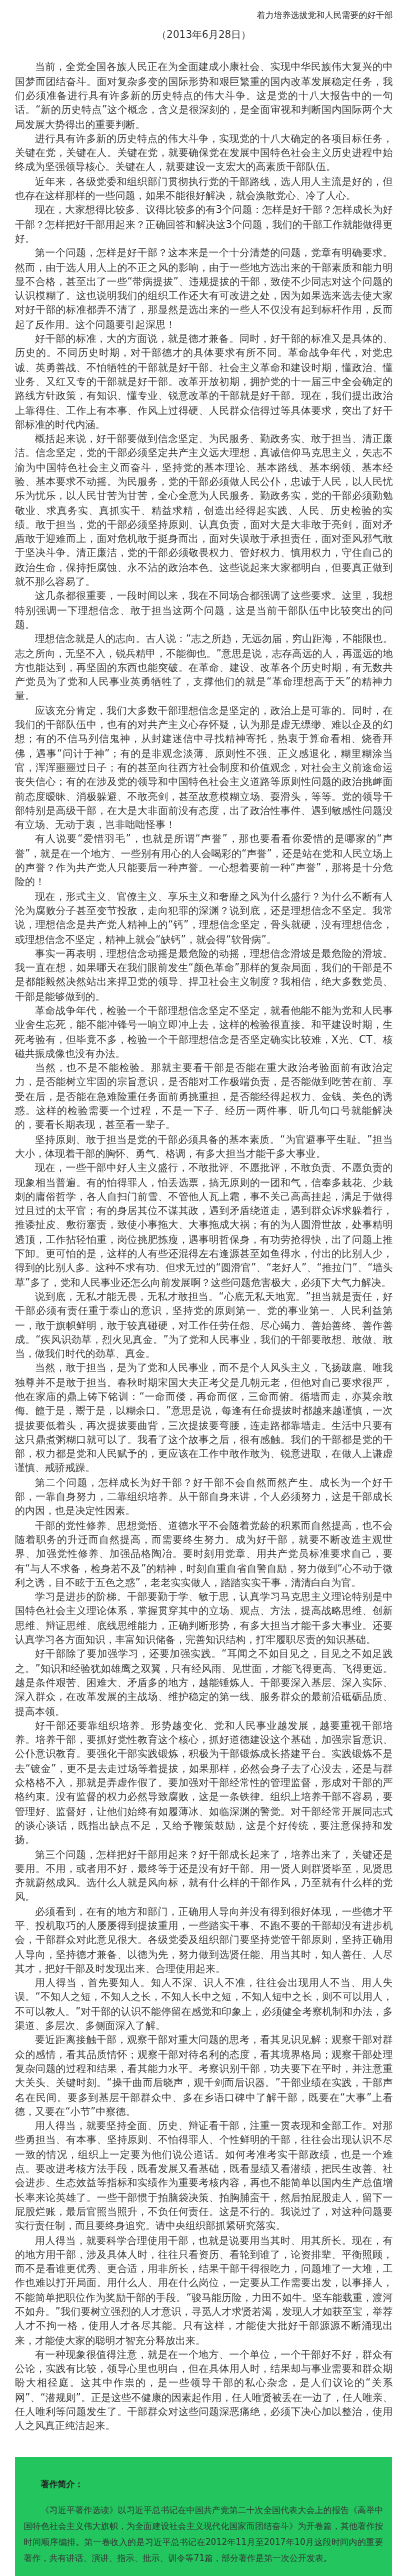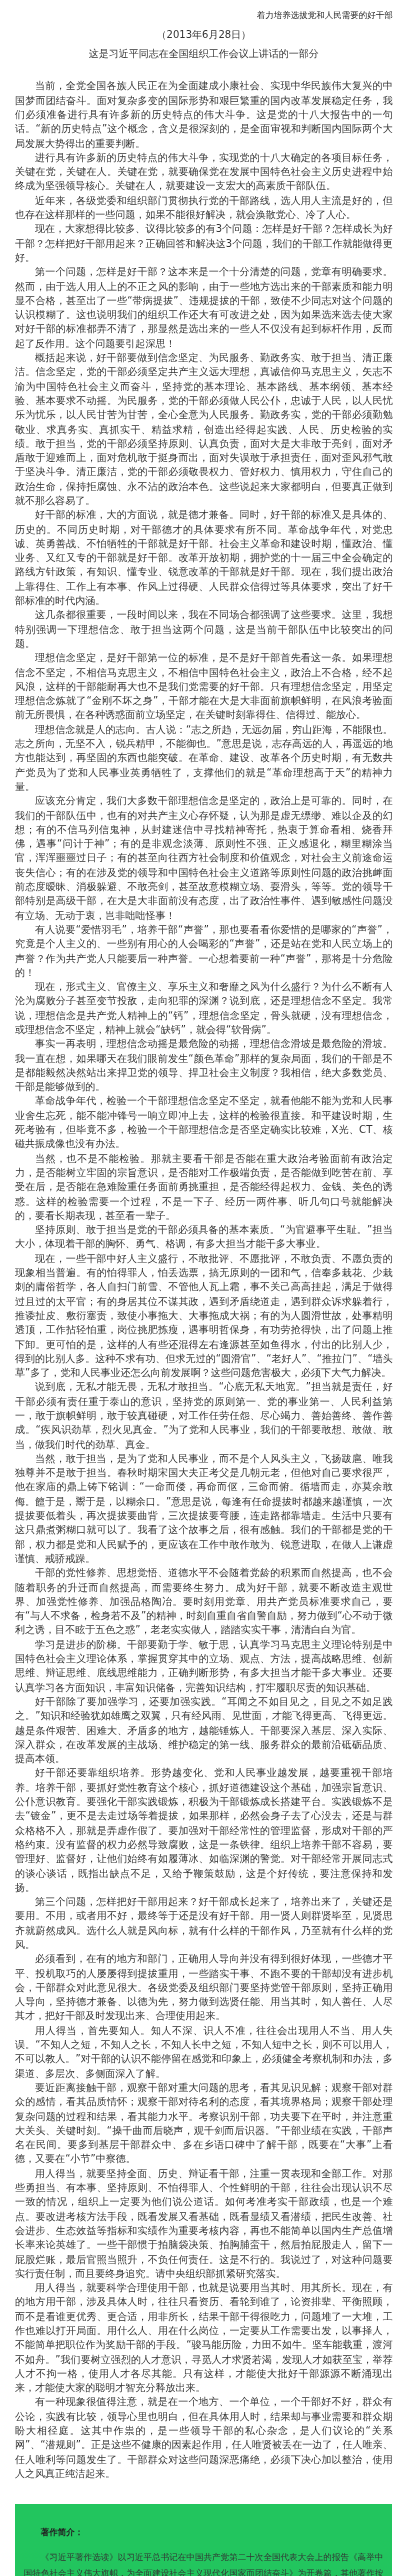--- a/index.html
+++ b/index.html
@@ -37,44 +37,43 @@
   .intro p:last-child { margin-bottom: 0; }
   .intro b { color: #222; }
   .bottom-gap { height: 9.5px; }
 </style>
 </head>
 <body>
 
 <div class="article">
   <h1 class="title">着力培养选拔党和人民需要的好干部</h1>
   <div class="date">（2013年6月28日）</div>
-  <div class="subtitle">这是习近平同志在全国组织工作会议上讲话的一部分</div>
   <div class="spacer"></div>
 
   <div class="body">
     <p>当前，全党全国各族人民正在为全面建成小康社会、实现中华民族伟大复兴的中国梦而团结奋斗。面对复杂多变的国际形势和艰巨繁重的国内改革发展稳定任务，我们必须准备进行具有许多新的历史特点的伟大斗争。这是党的十八大报告中的一句话。“新的历史特点”这个概念，含义是很深刻的，是全面审视和判断国内国际两个大局发展大势得出的重要判断。</p>
     <p>进行具有许多新的历史特点的伟大斗争，实现党的十八大确定的各项目标任务，关键在党，关键在人。关键在党，就要确保党在发展中国特色社会主义历史进程中始终成为坚强领导核心。关键在人，就要建设一支宏大的高素质干部队伍。</p>
     <p>近年来，各级党委和组织部门贯彻执行党的干部路线，选人用人主流是好的，但也存在这样那样的一些问题，如果不能很好解决，就会涣散党心、冷了人心。</p>
     <p>现在，大家想得比较多、议得比较多的有3个问题：怎样是好干部？怎样成长为好干部？怎样把好干部用起来？正确回答和解决这3个问题，我们的干部工作就能做得更好。</p>
     <p>第一个问题，怎样是好干部？这本来是一个十分清楚的问题，党章有明确要求。然而，由于选人用人上的不正之风的影响，由于一些地方选出来的干部素质和能力明显不合格，甚至出了一些“带病提拔”、违规提拔的干部，致使不少同志对这个问题的认识模糊了。这也说明我们的组织工作还大有可改进之处，因为如果选来选去使大家对好干部的标准都弄不清了，那显然是选出来的一些人不仅没有起到标杆作用，反而起了反作用。这个问题要引起深思！</p>
+    <p>好干部的标准，大的方面说，就是德才兼备。同时，好干部的标准又是具体的、历史的。不同历史时期，对干部德才的具体要求有所不同。革命战争年代，对党忠诚、英勇善战、不怕牺牲的干部就是好干部。社会主义革命和建设时期，懂政治、懂业务、又红又专的干部就是好干部。改革开放初期，拥护党的十一届三中全会确定的路线方针政策，有知识、懂专业、锐意改革的干部就是好干部。现在，我们提出政治上靠得住、工作上有本事、作风上过得硬、人民群众信得过等具体要求，突出了好干部标准的时代内涵。</p>
     <p>概括起来说，好干部要做到信念坚定、为民服务、勤政务实、敢于担当、清正廉洁。信念坚定，党的干部必须坚定共产主义远大理想，真诚信仰马克思主义，矢志不渝为中国特色社会主义而奋斗，坚持党的基本理论、基本路线、基本纲领、基本经验、基本要求不动摇。为民服务，党的干部必须做人民公仆，忠诚于人民，以人民忧乐为忧乐，以人民甘苦为甘苦，全心全意为人民服务。勤政务实，党的干部必须勤勉敬业、求真务实、真抓实干、精益求精，创造出经得起实践、人民、历史检验的实绩。敢于担当，党的干部必须坚持原则、认真负责，面对大是大非敢于亮剑，面对矛盾敢于迎难而上，面对危机敢于挺身而出，面对失误敢于承担责任，面对歪风邪气敢于坚决斗争。清正廉洁，党的干部必须敬畏权力、管好权力、慎用权力，守住自己的政治生命，保持拒腐蚀、永不沾的政治本色。这些说起来大家都明白，但要真正做到就不那么容易了。</p>
-    <p>好干部的标准，大的方面说，就是德才兼备。同时，好干部的标准又是具体的、历史的。不同历史时期，对干部德才的具体要求有所不同。革命战争年代，对党忠诚、英勇善战、不怕牺牲的干部就是好干部。社会主义革命和建设时期，懂政治、懂业务、又红又专的干部就是好干部。改革开放初期，拥护党的十一届三中全会确定的路线方针政策，有知识、懂专业、锐意改革的干部就是好干部。现在，我们提出政治上靠得住、工作上有本事、作风上过得硬、人民群众信得过等具体要求，突出了好干部标准的时代内涵。</p>
     <p>这几条都很重要，一段时间以来，我在不同场合都强调了这些要求。这里，我想特别强调一下理想信念、敢于担当这两个问题，这是当前干部队伍中比较突出的问题。</p>
-    <p>理想信念坚定，是好干部第一位的标准，是不是好干部首先看这一条。如果理想信念不坚定，不相信马克思主义，不相信中国特色社会主义，政治上不合格，经不起风浪，这样的干部能耐再大也不是我们党需要的好干部。只有理想信念坚定，用坚定理想信念炼就了“金刚不坏之身”，干部才能在大是大非面前旗帜鲜明，在风浪考验面前无所畏惧，在各种诱惑面前立场坚定，在关键时刻靠得住、信得过、能放心。</p>
     <p>理想信念就是人的志向。古人说：“志之所趋，无远勿届，穷山距海，不能限也。志之所向，无坚不入，锐兵精甲，不能御也。”意思是说，志存高远的人，再遥远的地方也能达到，再坚固的东西也能突破。在革命、建设、改革各个历史时期，有无数共产党员为了党和人民事业英勇牺牲了，支撑他们的就是“革命理想高于天”的精神力量。</p>
     <p>应该充分肯定，我们大多数干部理想信念是坚定的，政治上是可靠的。同时，在我们的干部队伍中，也有的对共产主义心存怀疑，认为那是虚无缥缈、难以企及的幻想；有的不信马列信鬼神，从封建迷信中寻找精神寄托，热衷于算命看相、烧香拜佛，遇事“问计于神”；有的是非观念淡薄、原则性不强、正义感退化，糊里糊涂当官，浑浑噩噩过日子；有的甚至向往西方社会制度和价值观念，对社会主义前途命运丧失信心；有的在涉及党的领导和中国特色社会主义道路等原则性问题的政治挑衅面前态度暧昧、消极躲避、不敢亮剑，甚至故意模糊立场、耍滑头，等等。党的领导干部特别是高级干部，在大是大非面前没有态度，出了政治性事件、遇到敏感性问题没有立场、无动于衷，岂非咄咄怪事！</p>
-    <p>有人说要“爱惜羽毛”，培养干部“声誉”，那也要看看你爱惜的是哪家的“声誉”，究竟是个人主义的、一些别有用心的人会喝彩的“声誉”，还是站在党和人民立场上的声誉？作为共产党人只能要后一种声誉。一心想着要前一种“声誉”，那将是十分危险的！</p>
+    <p>有人说要“爱惜羽毛”，也就是所谓“声誉”，那也要看看你爱惜的是哪家的“声誉”，就是在一个地方、一些别有用心的人会喝彩的“声誉”，还是站在党和人民立场上的声誉？作为共产党人只能要后一种声誉。一心想着要前一种“声誉”，那将是十分危险的！</p>
     <p>现在，形式主义、官僚主义、享乐主义和奢靡之风为什么盛行？为什么不断有人沦为腐败分子甚至变节投敌，走向犯罪的深渊？说到底，还是理想信念不坚定。我常说，理想信念是共产党人精神上的“钙”，理想信念坚定，骨头就硬，没有理想信念，或理想信念不坚定，精神上就会“缺钙”，就会得“软骨病”。</p>
     <p>事实一再表明，理想信念动摇是最危险的动摇，理想信念滑坡是最危险的滑坡。我一直在想，如果哪天在我们眼前发生“颜色革命”那样的复杂局面，我们的干部是不是都能毅然决然站出来捍卫党的领导、捍卫社会主义制度？我相信，绝大多数党员、干部是能够做到的。</p>
     <p>革命战争年代，检验一个干部理想信念坚定不坚定，就看他能不能为党和人民事业舍生忘死，能不能冲锋号一响立即冲上去，这样的检验很直接。和平建设时期，生死考验有，但毕竟不多，检验一个干部理想信念是否坚定确实比较难，X光、CT、核磁共振成像也没有办法。</p>
     <p>当然，也不是不能检验。那就主要看干部是否能在重大政治考验面前有政治定力，是否能树立牢固的宗旨意识，是否能对工作极端负责，是否能做到吃苦在前、享受在后，是否能在急难险重任务面前勇挑重担，是否能经得起权力、金钱、美色的诱惑。这样的检验需要一个过程，不是一下子、经历一两件事、听几句口号就能解决的，要看长期表现，甚至看一辈子。</p>
     <p>坚持原则、敢于担当是党的干部必须具备的基本素质。“为官避事平生耻。”担当大小，体现着干部的胸怀、勇气、格调，有多大担当才能干多大事业。</p>
     <p>现在，一些干部中好人主义盛行，不敢批评、不愿批评，不敢负责、不愿负责的现象相当普遍。有的怕得罪人，怕丢选票，搞无原则的一团和气，信奉多栽花、少栽刺的庸俗哲学，各人自扫门前雪、不管他人瓦上霜，事不关己高高挂起，满足于做得过且过的太平官；有的身居其位不谋其政，遇到矛盾绕道走，遇到群众诉求躲着行，推诿扯皮、敷衍塞责，致使小事拖大、大事拖成大祸；有的为人圆滑世故，处事精明透顶，工作拈轻怕重，岗位挑肥拣瘦，遇事明哲保身，有功劳抢得快，出了问题上推下卸。更可怕的是，这样的人有些还混得左右逢源甚至如鱼得水，付出的比别人少，得到的比别人多。这种不求有功、但求无过的“圆滑官”、“老好人”、“推拉门”、“墙头草”多了，党和人民事业还怎么向前发展啊？这些问题危害极大，必须下大气力解决。</p>
     <p>说到底，无私才能无畏，无私才敢担当。“心底无私天地宽。”担当就是责任，好干部必须有责任重于泰山的意识，坚持党的原则第一、党的事业第一、人民利益第一，敢于旗帜鲜明，敢于较真碰硬，对工作任劳任怨、尽心竭力、善始善终、善作善成。“疾风识劲草，烈火见真金。”为了党和人民事业，我们的干部要敢想、敢做、敢当，做我们时代的劲草、真金。</p>
     <p>当然，敢于担当，是为了党和人民事业，而不是个人风头主义，飞扬跋扈、唯我独尊并不是敢于担当。春秋时期宋国大夫正考父是几朝元老，但他对自己要求很严，他在家庙的鼎上铸下铭训：“一命而偻，再命而伛，三命而俯。循墙而走，亦莫余敢侮。饘于是，鬻于是，以糊余口。”意思是说，每逢有任命提拔时都越来越谨慎，一次提拔要低着头，再次提拔要曲背，三次提拔要弯腰，连走路都靠墙走。生活中只要有这只鼎煮粥糊口就可以了。我看了这个故事之后，很有感触。我们的干部都是党的干部，权力都是党和人民赋予的，更应该在工作中敢作敢为、锐意进取，在做人上谦虚谨慎、戒骄戒躁。</p>
+    <p>第二个问题，怎样成长为好干部？好干部不会自然而然产生。成长为一个好干部，一靠自身努力，二靠组织培养。从干部自身来讲，个人必须努力，这是干部成长的内因，也是决定性因素。</p>
     <p>干部的党性修养、思想觉悟、道德水平不会随着党龄的积累而自然提高，也不会随着职务的升迁而自然提高，而需要终生努力。成为好干部，就要不断改造主观世界、加强党性修养、加强品格陶冶。要时刻用党章、用共产党员标准要求自己，要有“与人不求备，检身若不及”的精神，时刻自重自省自警自励，努力做到“心不动于微利之诱，目不眩于五色之惑”，老老实实做人，踏踏实实干事，清清白白为官。</p>
     <p>学习是进步的阶梯。干部要勤于学、敏于思，认真学习马克思主义理论特别是中国特色社会主义理论体系，掌握贯穿其中的立场、观点、方法，提高战略思维、创新思维、辩证思维、底线思维能力，正确判断形势，有多大担当才能干多大事业。还要认真学习各方面知识，丰富知识储备，完善知识结构，打牢履职尽责的知识基础。</p>
     <p>好干部除了要加强学习，还要加强实践。“耳闻之不如目见之，目见之不如足践之。”知识和经验犹如雄鹰之双翼，只有经风雨、见世面，才能飞得更高、飞得更远。越是条件艰苦、困难大、矛盾多的地方，越能锤炼人。干部要深入基层、深入实际、深入群众，在改革发展的主战场、维护稳定的第一线、服务群众的最前沿砥砺品质、提高本领。</p>
     <p>好干部还要靠组织培养。形势越变化、党和人民事业越发展，越要重视干部培养。培养干部，要抓好党性教育这个核心，抓好道德建设这个基础，加强宗旨意识、公仆意识教育。要强化干部实践锻炼，积极为干部锻炼成长搭建平台。实践锻炼不是去“镀金”，更不是去走过场等着提拔，如果那样，必然会身子去了心没去，还是与群众格格不入，那就是弄虚作假了。要加强对干部经常性的管理监督，形成对干部的严格约束。没有监督的权力必然导致腐败，这是一条铁律。组织上培养干部不容易，要管理好、监督好，让他们始终有如履薄冰、如临深渊的警觉。对干部经常开展同志式的谈心谈话，既指出缺点不足，又给予鞭策鼓励，这是个好传统，要注意保持和发扬。</p>
     <p>第三个问题，怎样把好干部用起来？好干部成长起来了，培养出来了，关键还是要用。不用，或者用不好，最终等于还是没有好干部。用一贤人则群贤毕至，见贤思齐就蔚然成风。选什么人就是风向标，就有什么样的干部作风，乃至就有什么样的党风。</p>
     <p>必须看到，在有的地方和部门，正确用人导向并没有得到很好体现，一些德才平平、投机取巧的人屡屡得到提拔重用，一些踏实干事、不跑不要的干部却没有进步机会，干部群众对此意见很大。各级党委及组织部门要坚持党管干部原则，坚持正确用人导向，坚持德才兼备、以德为先，努力做到选贤任能、用当其时，知人善任、人尽其才，把好干部及时发现出来、合理使用起来。</p>
     <p>用人得当，首先要知人。知人不深、识人不准，往往会出现用人不当、用人失误。“不知人之短，不知人之长，不知人长中之短，不知人短中之长，则不可以用人，不可以教人。”对干部的认识不能停留在感觉和印象上，必须健全考察机制和办法，多渠道、多层次、多侧面深入了解。</p>
     <p>要近距离接触干部，观察干部对重大问题的思考，看其见识见解；观察干部对群众的感情，看其品质情怀；观察干部对待名利的态度，看其境界格局；观察干部处理复杂问题的过程和结果，看其能力水平。考察识别干部，功夫要下在平时，并注意重大关头、关键时刻。“操千曲而后晓声，观千剑而后识器。”干部业绩在实践，干部声名在民间。要多到基层干部群众中、多在乡语口碑中了解干部，既要在“大事”上看德，又要在“小节”中察德。</p>
     <p>用人得当，就要坚持全面、历史、辩证看干部，注重一贯表现和全部工作。对那些勇担当、有本事、坚持原则、不怕得罪人、个性鲜明的干部，往往会出现认识不尽一致的情况，组织上一定要为他们说公道话。如何考准考实干部政绩，也是一个难点。要改进考核方法手段，既看发展又看基础，既看显绩又看潜绩，把民生改善、社会进步、生态效益等指标和实绩作为重要考核内容，再也不能简单以国内生产总值增长率来论英雄了。一些干部惯于拍脑袋决策、拍胸脯蛮干，然后拍屁股走人，留下一屁股烂账，最后官照当照升，不负任何责任。这是不行的。我说过了，对这种问题要实行责任制，而且要终身追究。请中央组织部抓紧研究落实。</p>
     <p>用人得当，就要科学合理使用干部，也就是说要用当其时、用其所长。现在，有的地方用干部，涉及具体人时，往往只看资历、看轮到谁了，论资排辈、平衡照顾，而不是看谁更优秀、更合适，用非所长，结果干部干得很吃力，问题堆了一大堆，工作也难以打开局面。用什么人、用在什么岗位，一定要从工作需要出发，以事择人，不能简单把职位作为奖励干部的手段。“骏马能历险，力田不如牛。坚车能载重，渡河不如舟。”我们要树立强烈的人才意识，寻觅人才求贤若渴，发现人才如获至宝，举荐人才不拘一格，使用人才各尽其能。只有这样，才能使大批好干部源源不断涌现出来，才能使大家的聪明才智充分释放出来。</p>

